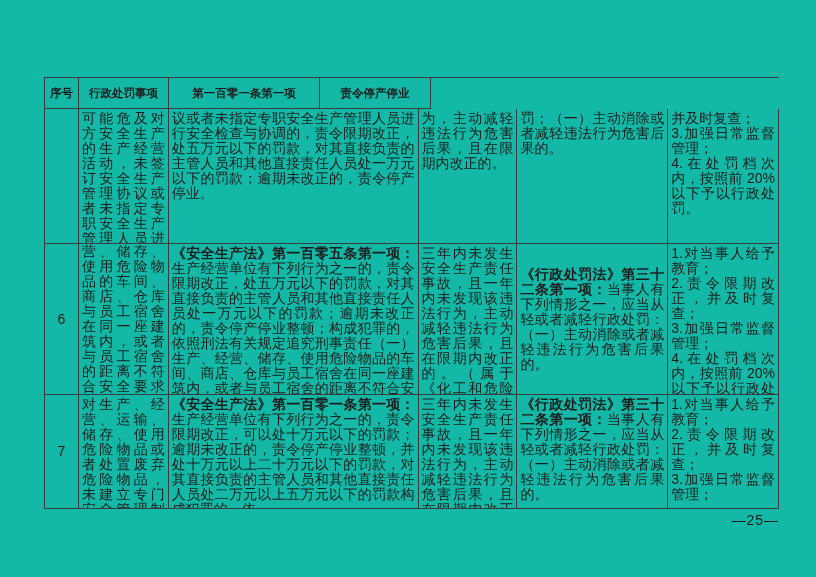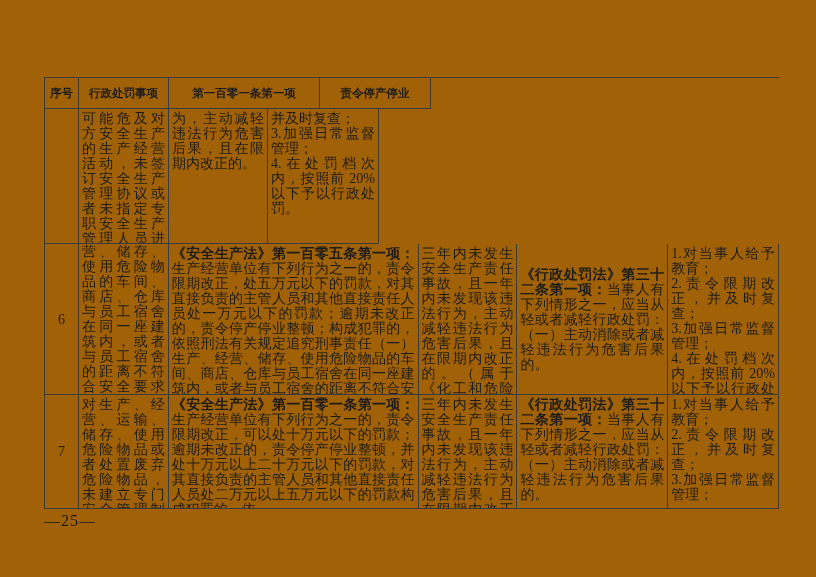--- a/index.html
+++ b/index.html
@@ -1,22 +1,22 @@
 <!DOCTYPE html>
 <html><head>
 <meta charset="utf-8">
 <style>
   * { margin:0; padding:0; box-sizing:border-box; }
   html,body { background:#ffffff; }
   .page {
     position:relative;
     width:816px; height:577px;
-    background:#a16207;
+    background:#14b8a6;
     overflow:hidden;
-    font-family:Liberation Serif, serif;
+    font-family:Liberation Sans, sans-serif;
     color:#1c1c1c;
   }
   .penalty-table {
     position:absolute; left:44px; top:77px;
     width:735px;
     border:1px solid #3b3b3b;
     border-right:none; border-bottom:none;
   }
   .t-row { display:flex; width:100%; }
   .t-cell {
@@ -45,41 +45,47 @@
     text-align:center;
     word-break:keep-all;
   }
   .row-prev .t-cell { height:135px; }
   .row-6   .t-cell { height:151px; }
   .row-7   .t-cell { height:114px; }
   .row-6 .c-item, .row-6 .c-light { justify-content:center; }
   .bold { font-weight:bold; }
   .page-number {
     position:absolute; left:44px; top:512px; width:735px;
-    text-align:left; font-size:16px; letter-spacing:1px; color:#1c1c1c;
+    text-align:right; font-size:14px; letter-spacing:1px; color:#1c1c1c;
   }
 </style>
 </head>
 <body>
 
 <div class="page">
 
   <div class="penalty-table">
 
     <div class="t-row head">
       <div class="t-cell c-no">序号</div>
       <div class="t-cell c-item">行政处罚事项</div>
       <div class="t-cell c-light">第一百零一条第一项</div>
       <div class="t-cell c-meas">责令停产停业</div>
     </div>
 
     <div class="t-row row-prev">
       <div class="t-cell c-no"></div>
       <div class="t-cell c-item">可能危及对方安全生产的生产经营活动，未签订安全生产管理协议或者未指定专职安全生产管理人员进行安全检查与协调的处罚</div>
+      <div class="t-cell c-basis">
+          <span><span class="bold"></span><span>议或者未指定专职安全生产管理人员进行安全检查与协调的，责令限期改正，处五万元以下的罚款，对其直接负责的主管人员和其他直接责任人员处一万元以下的罚款；逾期未改正的，责令停产停业。</span></span>
+        </div>
       <div class="t-cell c-sit">为，主动减轻违法行为危害后果，且在限期内改正的。</div>
+      <div class="t-cell c-light">
+          <span><span class="bold"></span><span>罚；（一）主动消除或者减轻违法行为危害后果的。</span></span>
+        </div>
       <div class="t-cell c-meas">并及时复查；
 3.加强日常监督管理；
 4.在处罚档次内，按照前 20%以下予以行政处罚。</div>
     </div>
 
     <div class="t-row row-6">
       <div class="t-cell c-no">6</div>
       <div class="t-cell c-item">对生产、经营、储存、使用危险物品的车间、商店、仓库与员工宿舍在同一座建筑内，或者与员工宿舍的距离不符合安全要求的处罚</div>
       <div class="t-cell c-basis">
           <span><span class="bold">《安全生产法》第一百零五条第一项：</span><span>生产经营单位有下列行为之一的，责令限期改正，处五万元以下的罚款，对其直接负责的主管人员和其他直接责任人员处一万元以下的罚款；逾期未改正的，责令停产停业整顿；构成犯罪的，依照刑法有关规定追究刑事责任（一）生产、经营、储存、使用危险物品的车间、商店、仓库与员工宿舍在同一座建筑内，或者与员工宿舍的距离不符合安全要求的。</span></span>

